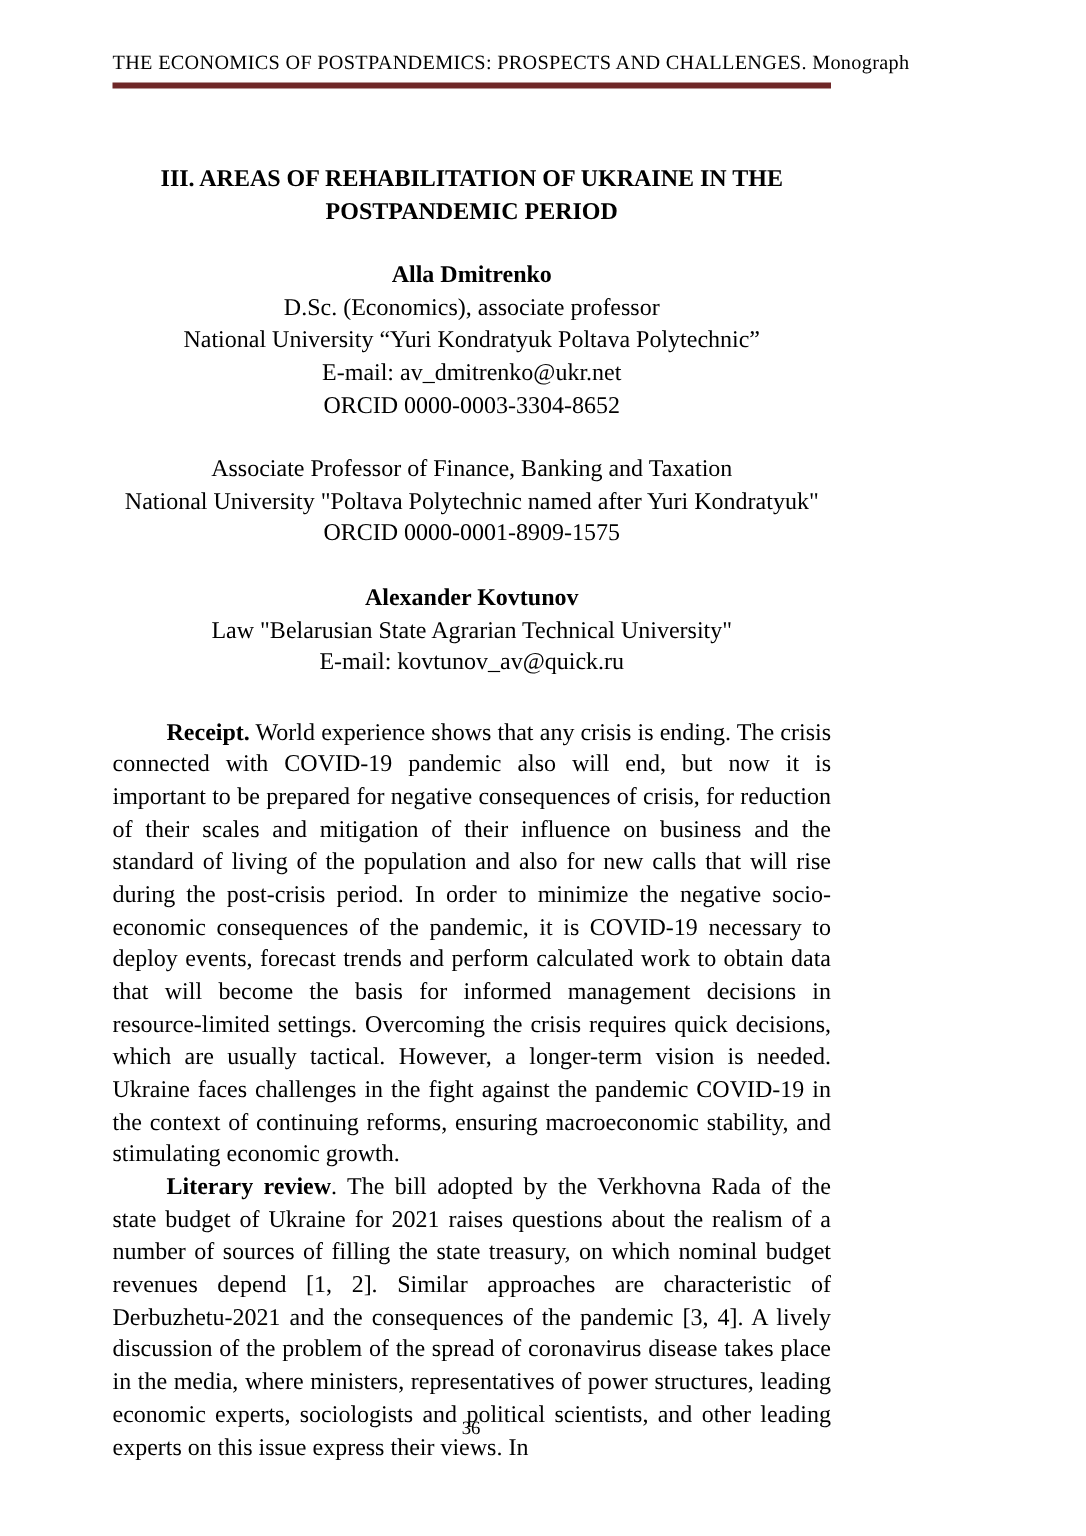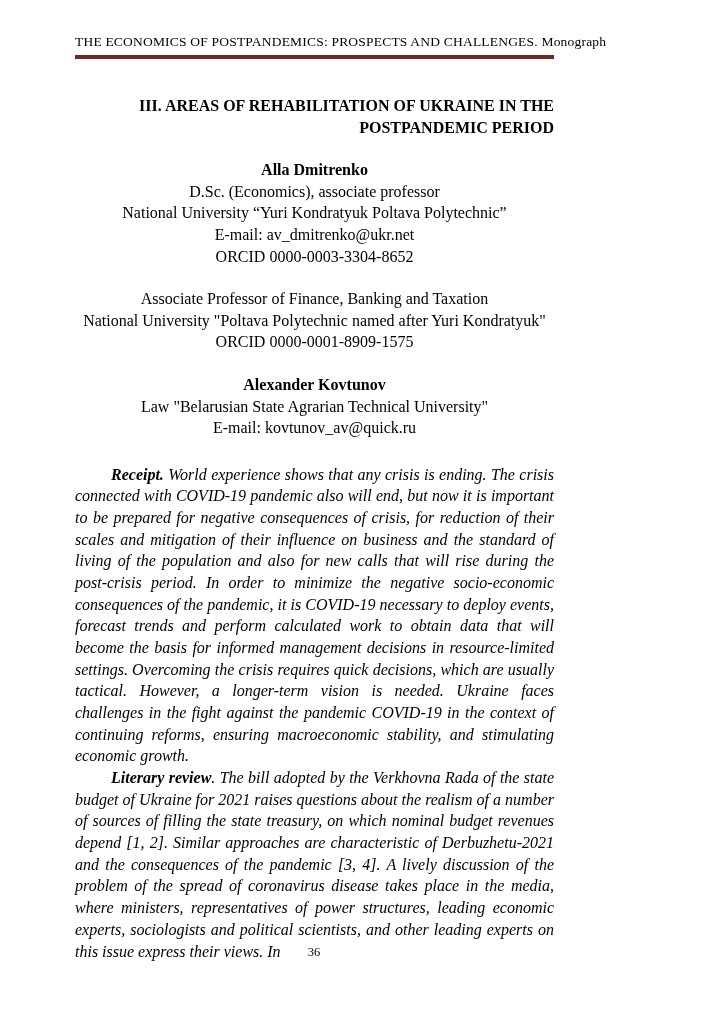--- a/index.html
+++ b/index.html
@@ -20,35 +20,35 @@
     letter-spacing: 0.2px;
     margin-bottom: 5px;
     white-space: nowrap;
   }
   .header-rule {
     height: 2px;
     border-top: 3.5px solid #6f2828;
     border-bottom: 1.5px solid #6f2828;
   }
   .title {
-    margin-top: 36px;
+    margin-top: 50px;
     font-size: 16px;
     font-weight: bold;
-    text-align: right;
+    text-align: center;
     line-height: 1.35;
   }
   .title-line { display: block; }
   .author {
     margin-top: 21px;
     text-align: center;
     font-size: 16px;
     line-height: 1.35;
   }
   .author-name { font-weight: bold; }
-  .body-section { margin-top: 25px; font-style: italic; }
+  .body-section { margin-top: 25px; }
   .body-para {
     font-size: 16px;
     line-height: 1.355;
     text-align: justify;
     text-indent: 36px;
   }
   .para-lead { font-weight: bold; }
   .page-number {
     position: absolute;
     bottom: 64px;

